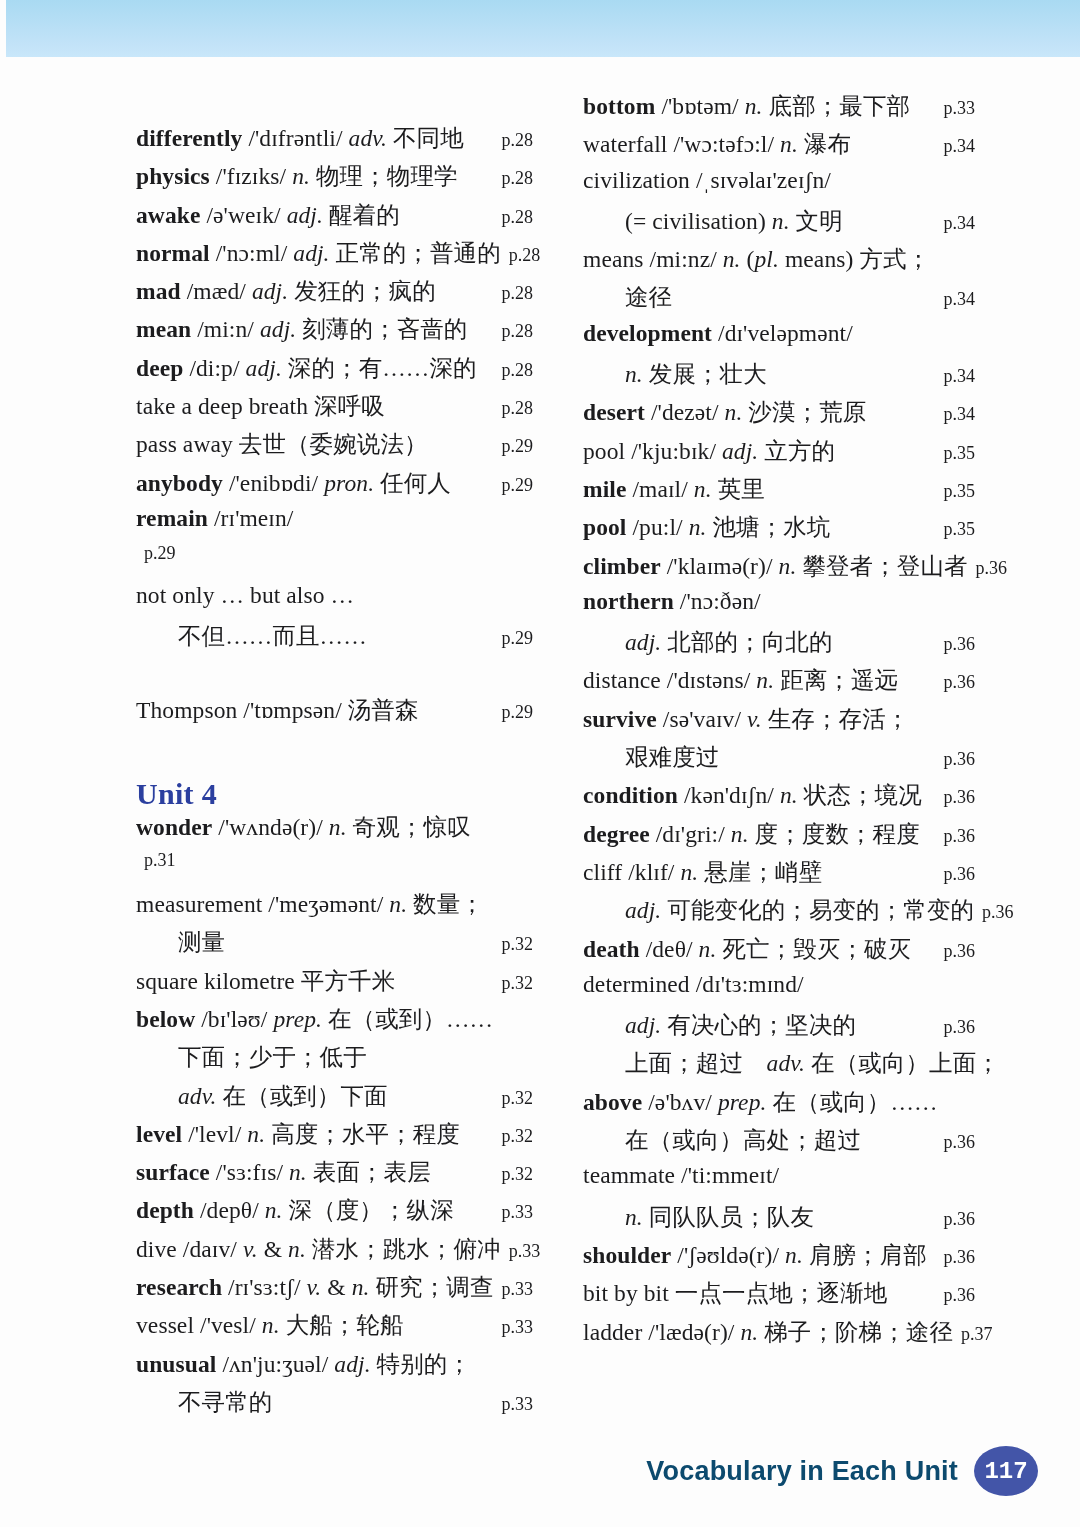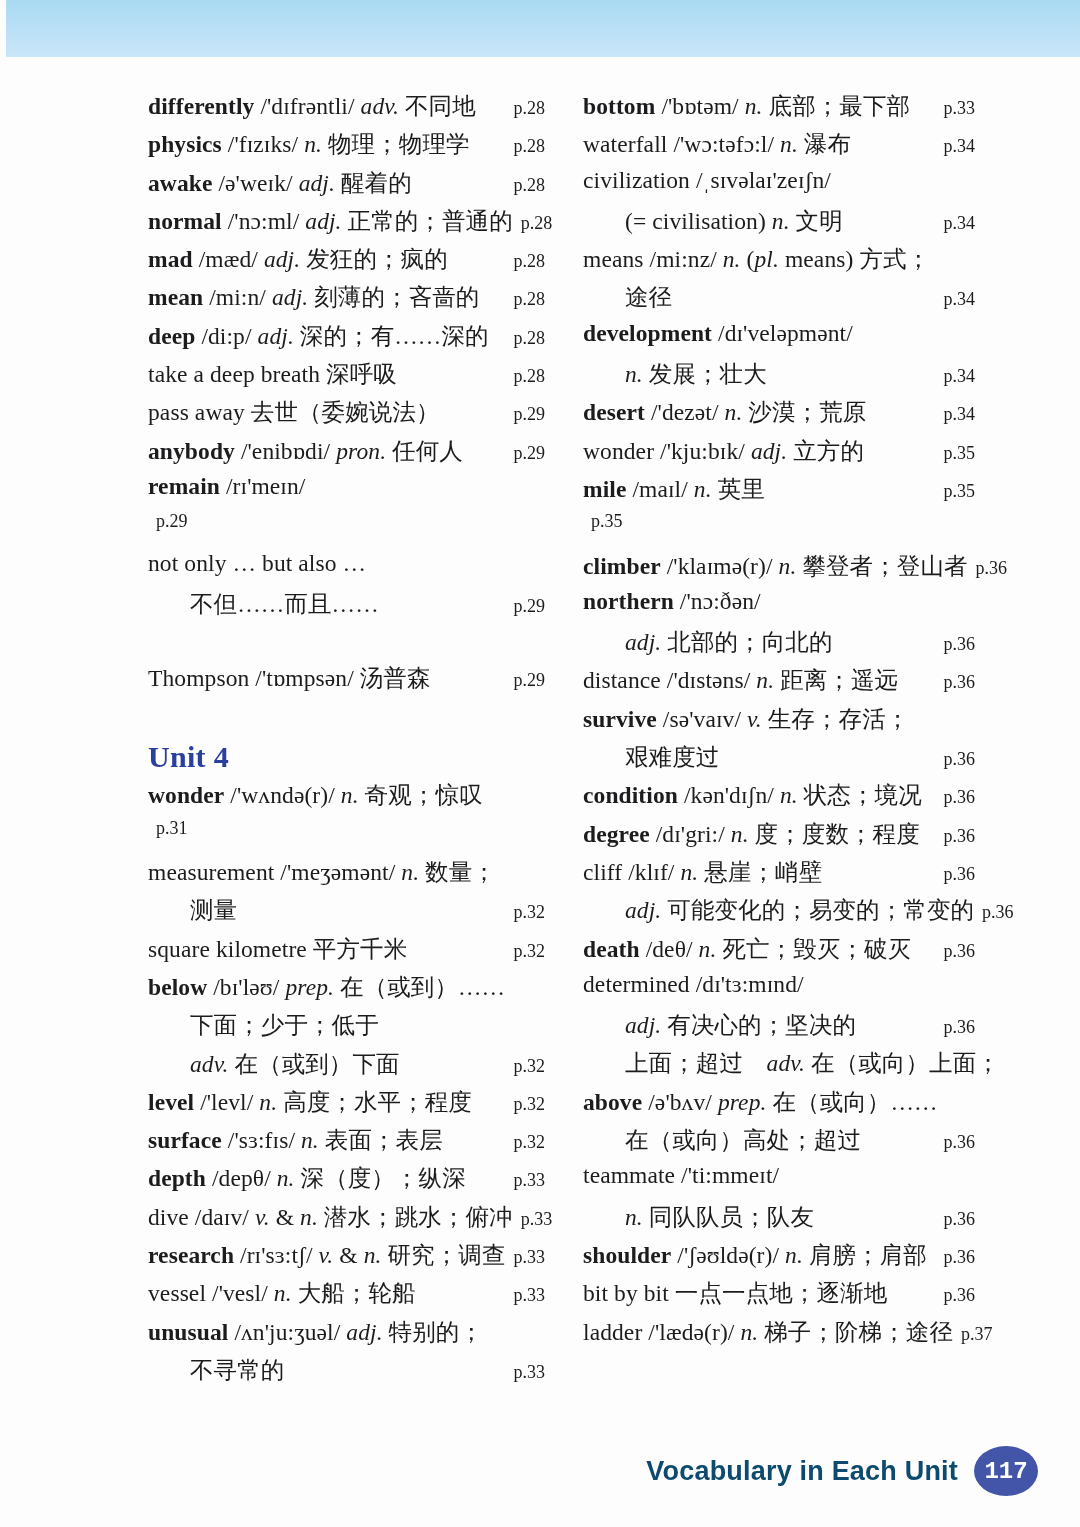--- a/index.html
+++ b/index.html
@@ -9,32 +9,32 @@
     font-family:"Liberation Serif","DejaVu Serif",serif;
     color:#1c1c1e;
     overflow:hidden;
   }
   .top-band{
     position:absolute;left:6px;top:0;right:0;height:57px;
     background:linear-gradient(to bottom,#a9daf2 0%,#c3e3f8 80%,#c9e7fa 100%);
   }
   .columns{position:absolute;top:90px;left:0;width:1080px;}
   .col{position:absolute;top:0;}
-  .col-left{left:148px;width:397px;}
+  .col-left{left:136px;width:397px;margin-top:32px;}
   .col-right{left:583px;width:392px;}
   .line{
     height:38.3px;display:flex;justify-content:space-between;
     align-items:baseline;white-space:nowrap;
   }
   .line .text{font-size:23.5px;letter-spacing:0.1px;}
   .line .page{font-size:18px;margin-left:8px;}
   .line.indent .text{padding-left:42px;}
   .seg-b{font-weight:bold;}
   .seg-i{font-style:italic;}
-  .heading-line{height:44px;display:flex;align-items:center;}
+  .heading-line{height:44px;display:flex;align-items:flex-end;}
   .unit-heading{
     font-size:30px;font-weight:bold;color:#2b3f9f;letter-spacing:0.3px;
   }
   .gap-line{height:35.5px;}
   .footer{
     position:absolute;right:42px;top:1446px;
     display:flex;align-items:center;
   }
   .footer-title{
     font-family:"Liberation Sans","DejaVu Sans",sans-serif;
@@ -205,28 +205,29 @@
       </div>
       <div class="line indent">
         <span class="text"><span class="seg-i">n.</span><span class="seg-r"> 发展；壮大</span></span>
         <span class="page">p.34</span>
       </div>
       <div class="line">
         <span class="text"><span class="seg-b">desert</span><span class="seg-r"> /'dezət/ </span><span class="seg-i">n.</span><span class="seg-r"> 沙漠；荒原</span></span>
         <span class="page">p.34</span>
       </div>
       <div class="line">
-        <span class="text"><span class="seg-r">wonder /'kju:bɪk/ </span><span class="seg-i">adj.</span><span class="seg-r"> 立方的</span></span>
+        <span class="text"><span class="seg-r">pool /'kju:bɪk/ </span><span class="seg-i">adj.</span><span class="seg-r"> 立方的</span></span>
         <span class="page">p.35</span>
       </div>
       <div class="line">
         <span class="text"><span class="seg-b">mile</span><span class="seg-r"> /maɪl/ </span><span class="seg-i">n.</span><span class="seg-r"> 英里</span></span>
         <span class="page">p.35</span>
       </div>
       <div class="line">
+        <span class="text"><span class="seg-b">pool</span><span class="seg-r"> /pu:l/ </span><span class="seg-i">n.</span><span class="seg-r"> 池塘；水坑</span></span>
         <span class="page">p.35</span>
       </div>
       <div class="line">
         <span class="text"><span class="seg-b">climber</span><span class="seg-r"> /'klaɪmə(r)/ </span><span class="seg-i">n.</span><span class="seg-r"> 攀登者；登山者</span></span>
         <span class="page">p.36</span>
       </div>
       <div class="line">
         <span class="text"><span class="seg-b">northern</span><span class="seg-r"> /'nɔ:ðən/</span></span>
       </div>
       <div class="line indent">

